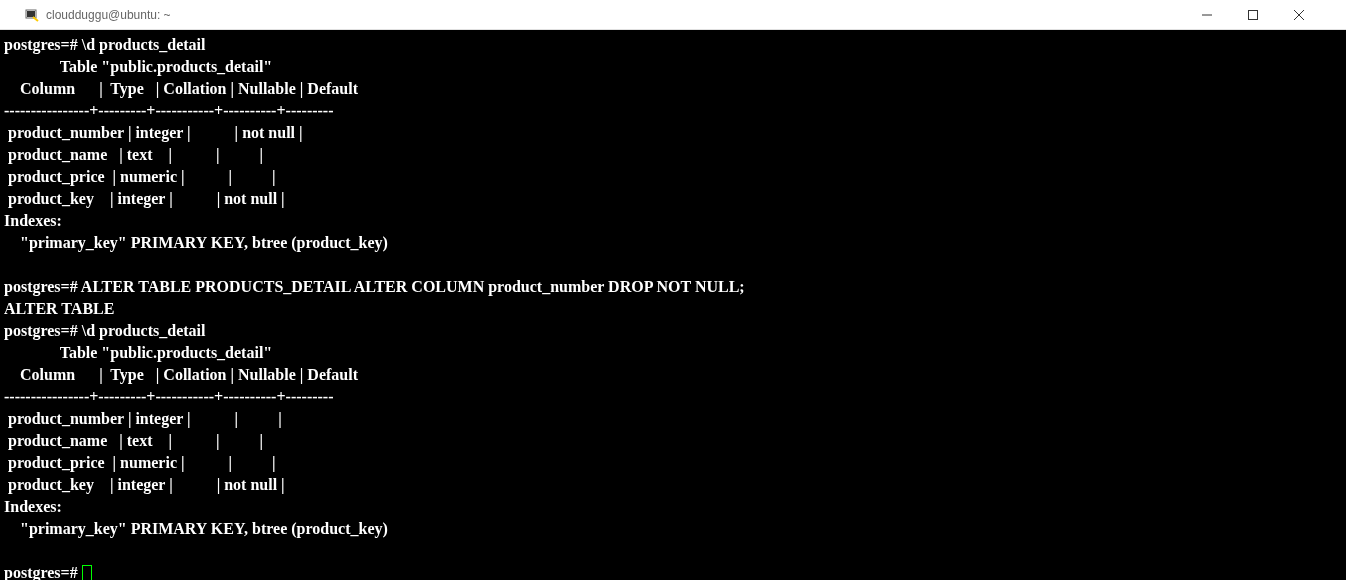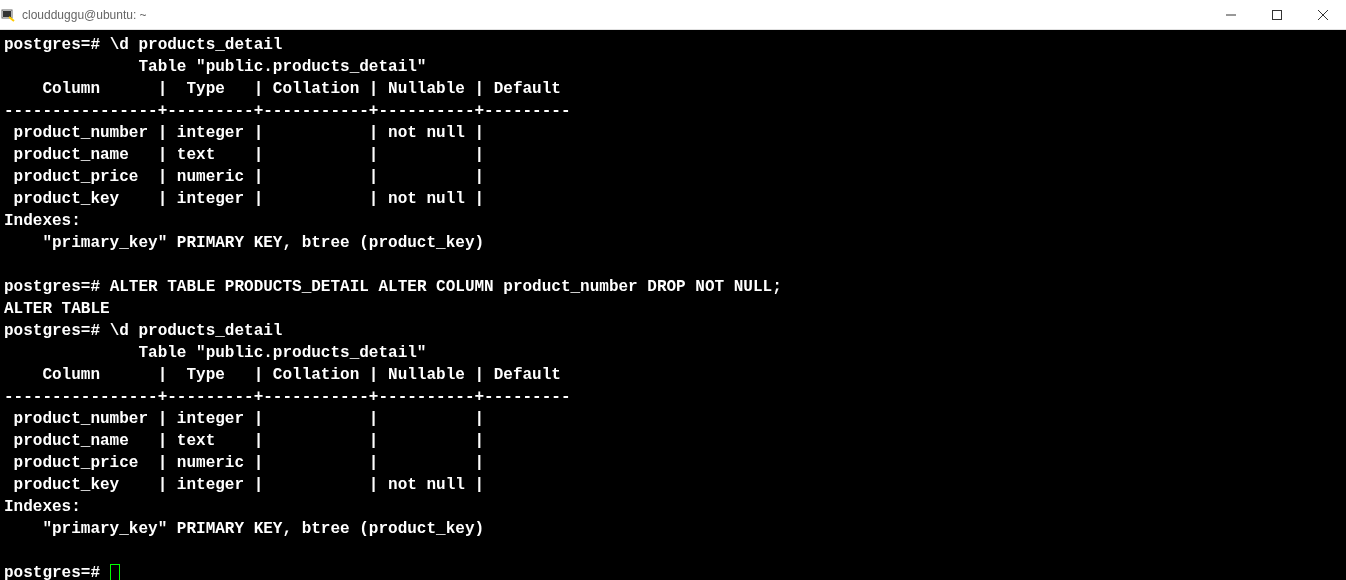--- a/index.html
+++ b/index.html
@@ -14,21 +14,21 @@
       width: 1346px;
       height: 580px;
       overflow: hidden;
     }
     .titlebar {
       height: 30px;
       background: #fff;
       border-bottom: 1px solid #e0e0e0;
       display: flex;
       align-items: center;
-      padding: 0 0;
+      padding: 0 24px;
       font-family: -apple-system, BlinkMacSystemFont, 'Segoe UI', sans-serif;
       font-size: 12px;
       color: #666;
     }
     .titlebar-icon {
       width: 16px;
       height: 16px;
       margin-right: 6px;
       display: inline-flex;
       align-items: center;
@@ -52,20 +52,21 @@
       font-size: 11px;
     }
     .terminal {
       background: #000;
       color: #fff;
       padding: 4px 4px;
       height: calc(580px - 30px);
       line-height: 22px;
       white-space: pre;
       font-weight: bold;
+      font-family: Liberation Serif, serif;
     }
     .cursor {
       display: inline-block;
       width: 10px;
       height: 18px;
       border: 1px solid #0f0;
       vertical-align: middle;
     }
   </style>
 </head>

